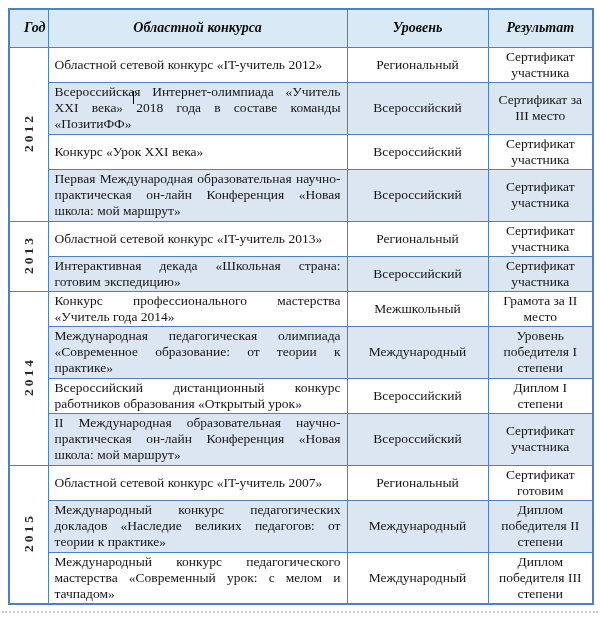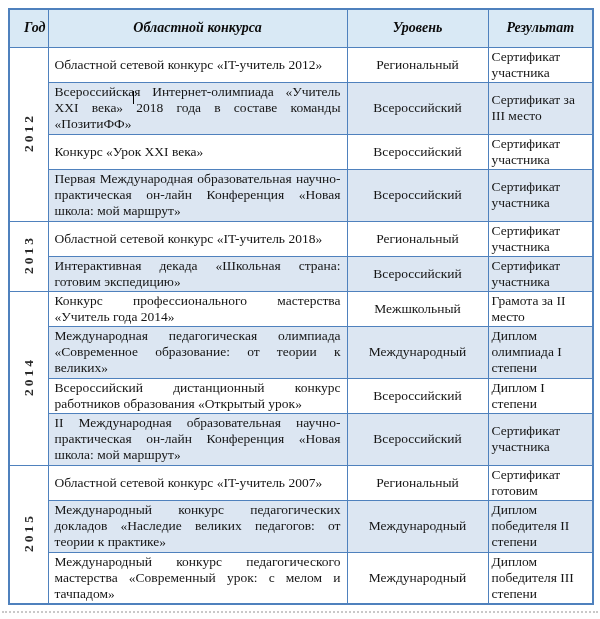--- a/index.html
+++ b/index.html
@@ -23,21 +23,21 @@
     background:#d9e9f5;
     font-weight:bold;font-style:italic;
     font-size:14px;text-align:center;color:#0b0b0b;
     padding:0 14px;
   }
   tr.h2{height:33px;}
   tr.h3{height:52px;}
   td{font-size:13.5px;line-height:16px;}
   td.name{text-align:justify;padding:1px 6px;}
   td.level{text-align:center;padding:1px 4px;}
-  td.result{text-align:left;padding:1px 3px;}
+  td.result{text-align:center;padding:1px 3px;}
   td.band{background:#dce6f2;}
   td.year{padding:0;text-align:center;background:#ffffff;}
   td.year span{
     display:inline-block;
     writing-mode:vertical-rl;
     transform:rotate(180deg);
     font-weight:bold;
     font-size:13.5px;
     letter-spacing:3px;
     color:#2b2b2b;
@@ -88,40 +88,40 @@
       <td class="result">Сертификат участника</td>
     </tr>
     <tr class="h3">
       <td class="name band">Первая Международная образовательная научно-практическая он-лайн Конференция «Новая школа: мой маршрут»</td>
       <td class="level band">Всероссийский</td>
       <td class="result band">Сертификат участника</td>
     </tr>
 
     <tr class="h2">
       <td class="year" rowspan="2"><span>2013</span></td>
-      <td class="name">Областной сетевой конкурс «IT-учитель 2018»</td>
+      <td class="name">Областной сетевой конкурс «IT-учитель 2013»</td>
       <td class="level">Региональный</td>
       <td class="result">Сертификат участника</td>
     </tr>
     <tr class="h2">
       <td class="name band">Интерактивная декада «Школьная страна: готовим экспедицию»</td>
       <td class="level band">Всероссийский</td>
       <td class="result band">Сертификат участника</td>
     </tr>
 
     <tr class="h2">
       <td class="year" rowspan="4"><span>2014</span></td>
       <td class="name">Конкурс профессионального мастерства «Учитель года 2014»</td>
       <td class="level">Межшкольный</td>
       <td class="result">Грамота за II место</td>
     </tr>
     <tr class="h3">
-      <td class="name band">Международная педагогическая олимпиада «Современное образование: от теории к великих»</td>
+      <td class="name band">Международная педагогическая олимпиада «Современное образование: от теории к практике»</td>
       <td class="level band">Международный</td>
-      <td class="result band">Диплом олимпиада I степени</td>
+      <td class="result band">Уровень победителя I степени</td>
     </tr>
     <tr class="h2">
       <td class="name">Всероссийский дистанционный конкурс работников образования «Открытый урок»</td>
       <td class="level">Всероссийский</td>
       <td class="result">Диплом I степени</td>
     </tr>
     <tr class="h3">
       <td class="name band">II Международная образовательная научно-практическая он-лайн Конференция «Новая школа: мой маршрут»</td>
       <td class="level band">Всероссийский</td>
       <td class="result band">Сертификат участника</td>

